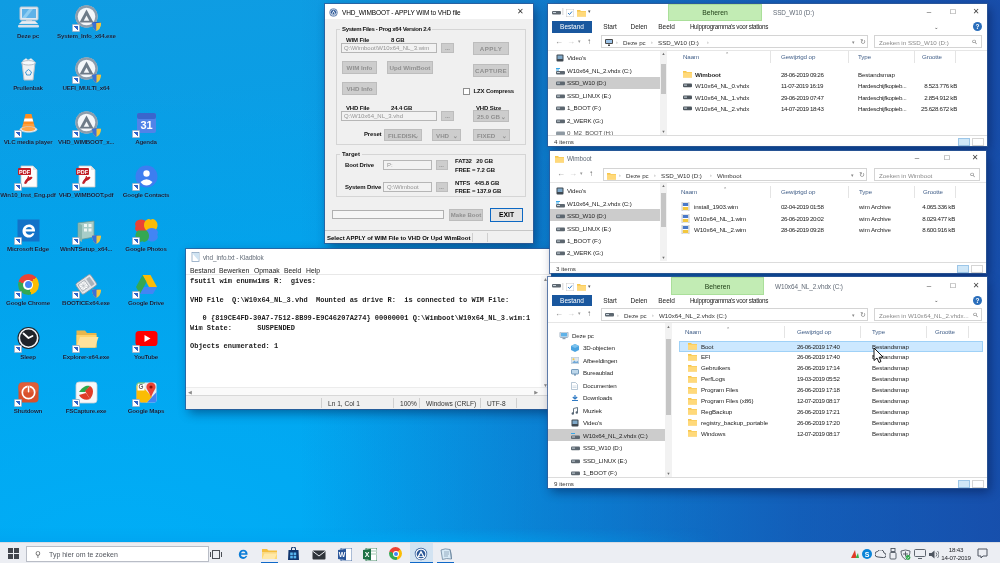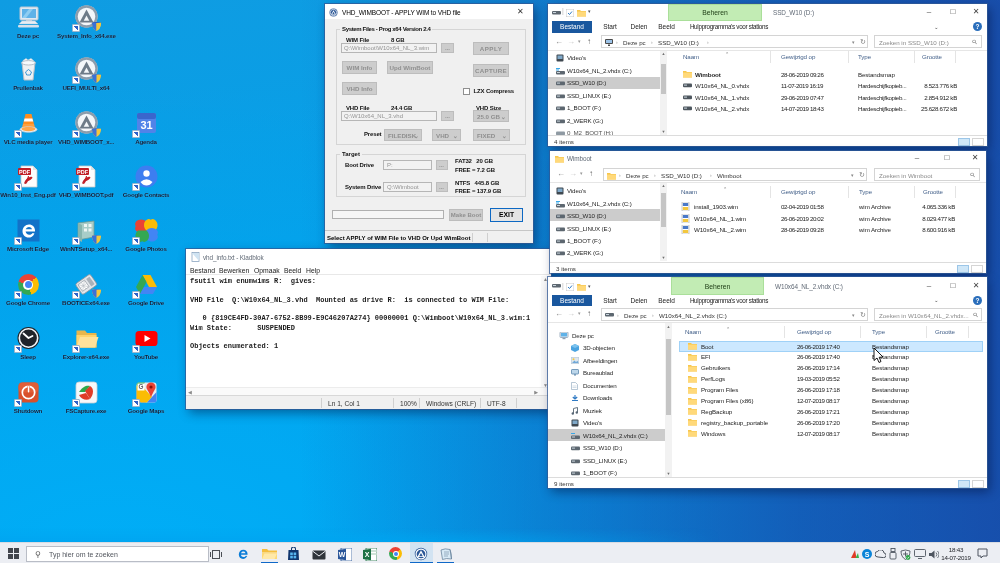--- a/index.html
+++ b/index.html
@@ -402,21 +402,21 @@
   <span class="a" style="left:4px;top:2.5px;font-size:6.8px;color:#222;">Bestand</span>
   <span class="a" style="left:33px;top:2.5px;font-size:6.8px;color:#222;">Bewerken</span>
   <span class="a" style="left:68px;top:2.5px;font-size:6.8px;color:#222;">Opmaak</span>
   <span class="a" style="left:98px;top:2.5px;font-size:6.8px;color:#222;">Beeld</span>
   <span class="a" style="left:120px;top:2.5px;font-size:6.8px;color:#222;">Help</span>
  </div>
  <pre class="a" style="left:4px;top:28px;font-family:'Liberation Mono',monospace;font-size:7px;line-height:9.35px;font-weight:bold;color:#1a1a1a;">fsutil wim enumwims R:  gives:
 
 VHD File  Q:\W10x64_NL_3.vhd  Mounted as drive R:  is connected to WIM File:
 
-   0 {819CE4FD-30A7-6752-8B99-E9C46207A274} 00000001 Q:\Wimboot\W10x64_NL_3.wim:1
+   0 {819CE4FD-30A7-7512-8B99-E9C46207A274} 00000001 Q:\Wimboot\W10x64_NL_3.wim:1
 Wim State:      SUSPENDED
 
 Objects enumerated: 1</pre>
  <div class="a" style="right:1px;top:27px;width:9px;height:112px;background:#fafafa;">
   <div style="text-align:center;font-size:5px;color:#888;">▲</div>
   <div style="position:absolute;bottom:0;width:100%;text-align:center;font-size:5px;color:#888;">▼</div>
  </div>
  <div class="a" style="left:0;bottom:14px;width:364px;height:8px;background:#fafafa;border-top:1px solid #ececec;">
   <span class="a" style="left:2px;top:1px;font-size:5px;color:#888;">◀</span>
   <span class="a" style="right:12px;top:1px;font-size:5px;color:#888;">▶</span>

